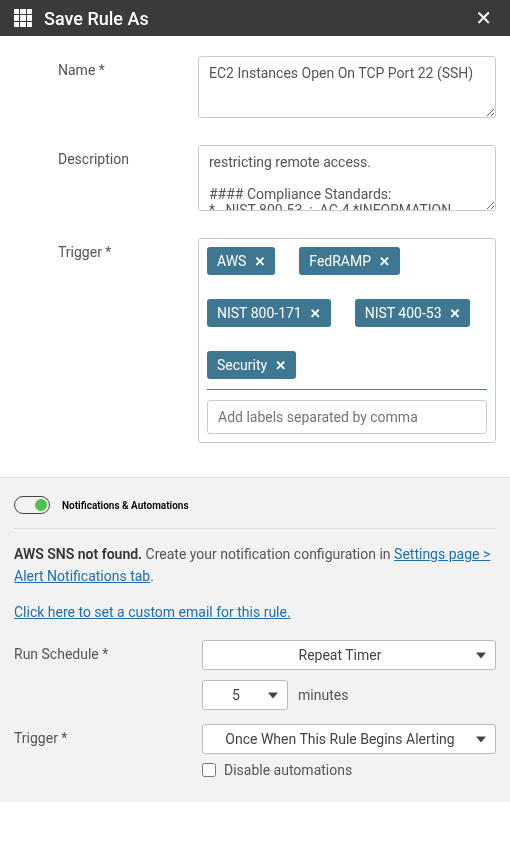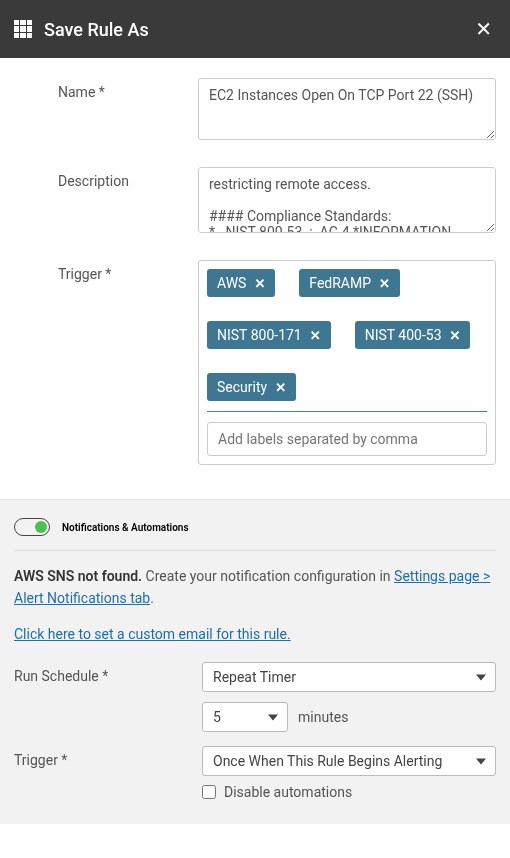--- a/index.html
+++ b/index.html
@@ -9,21 +9,21 @@
     color: #333;
     background: #fff;
     width: 510px;
   }
   .header {
     background: #3a3a3a;
     color: #fff;
     display: flex;
     align-items: center;
     padding: 10px 14px;
-    height: 58px;
+    height: 36px;
   }
   .header .grid-icon {
     width: 18px;
     height: 18px;
     margin-right: 12px;
     display: grid;
     grid-template-columns: repeat(3,1fr);
     grid-template-rows: repeat(3,1fr);
     gap: 1px;
   }
@@ -179,20 +179,21 @@
     width: 100%;
     border: 1px solid #bbb;
     border-radius: 3px;
     padding: 6px 28px 6px 10px;
     font-size: 14px;
     color: #444;
     background: #fff;
     appearance: none;
     position: relative;
     font-family: inherit;
+    text-align: center;
   }
   .select-wrap {
     position: relative;
     margin-bottom: 10px;
   }
   .select-wrap::after {
     content: "";
     position: absolute;
     right: 10px;
     top: 50%;

